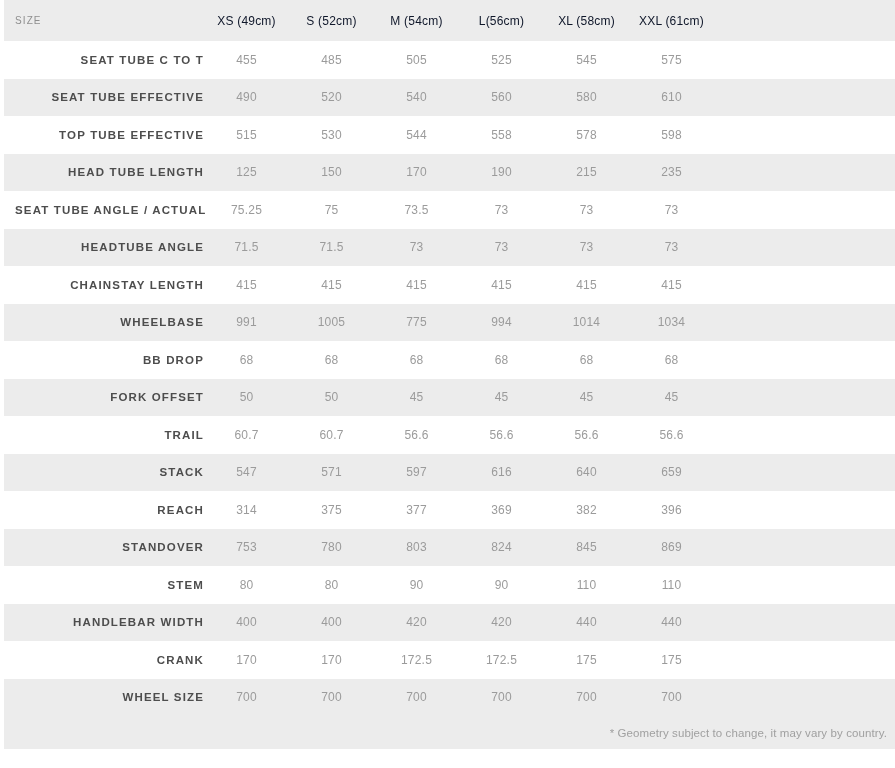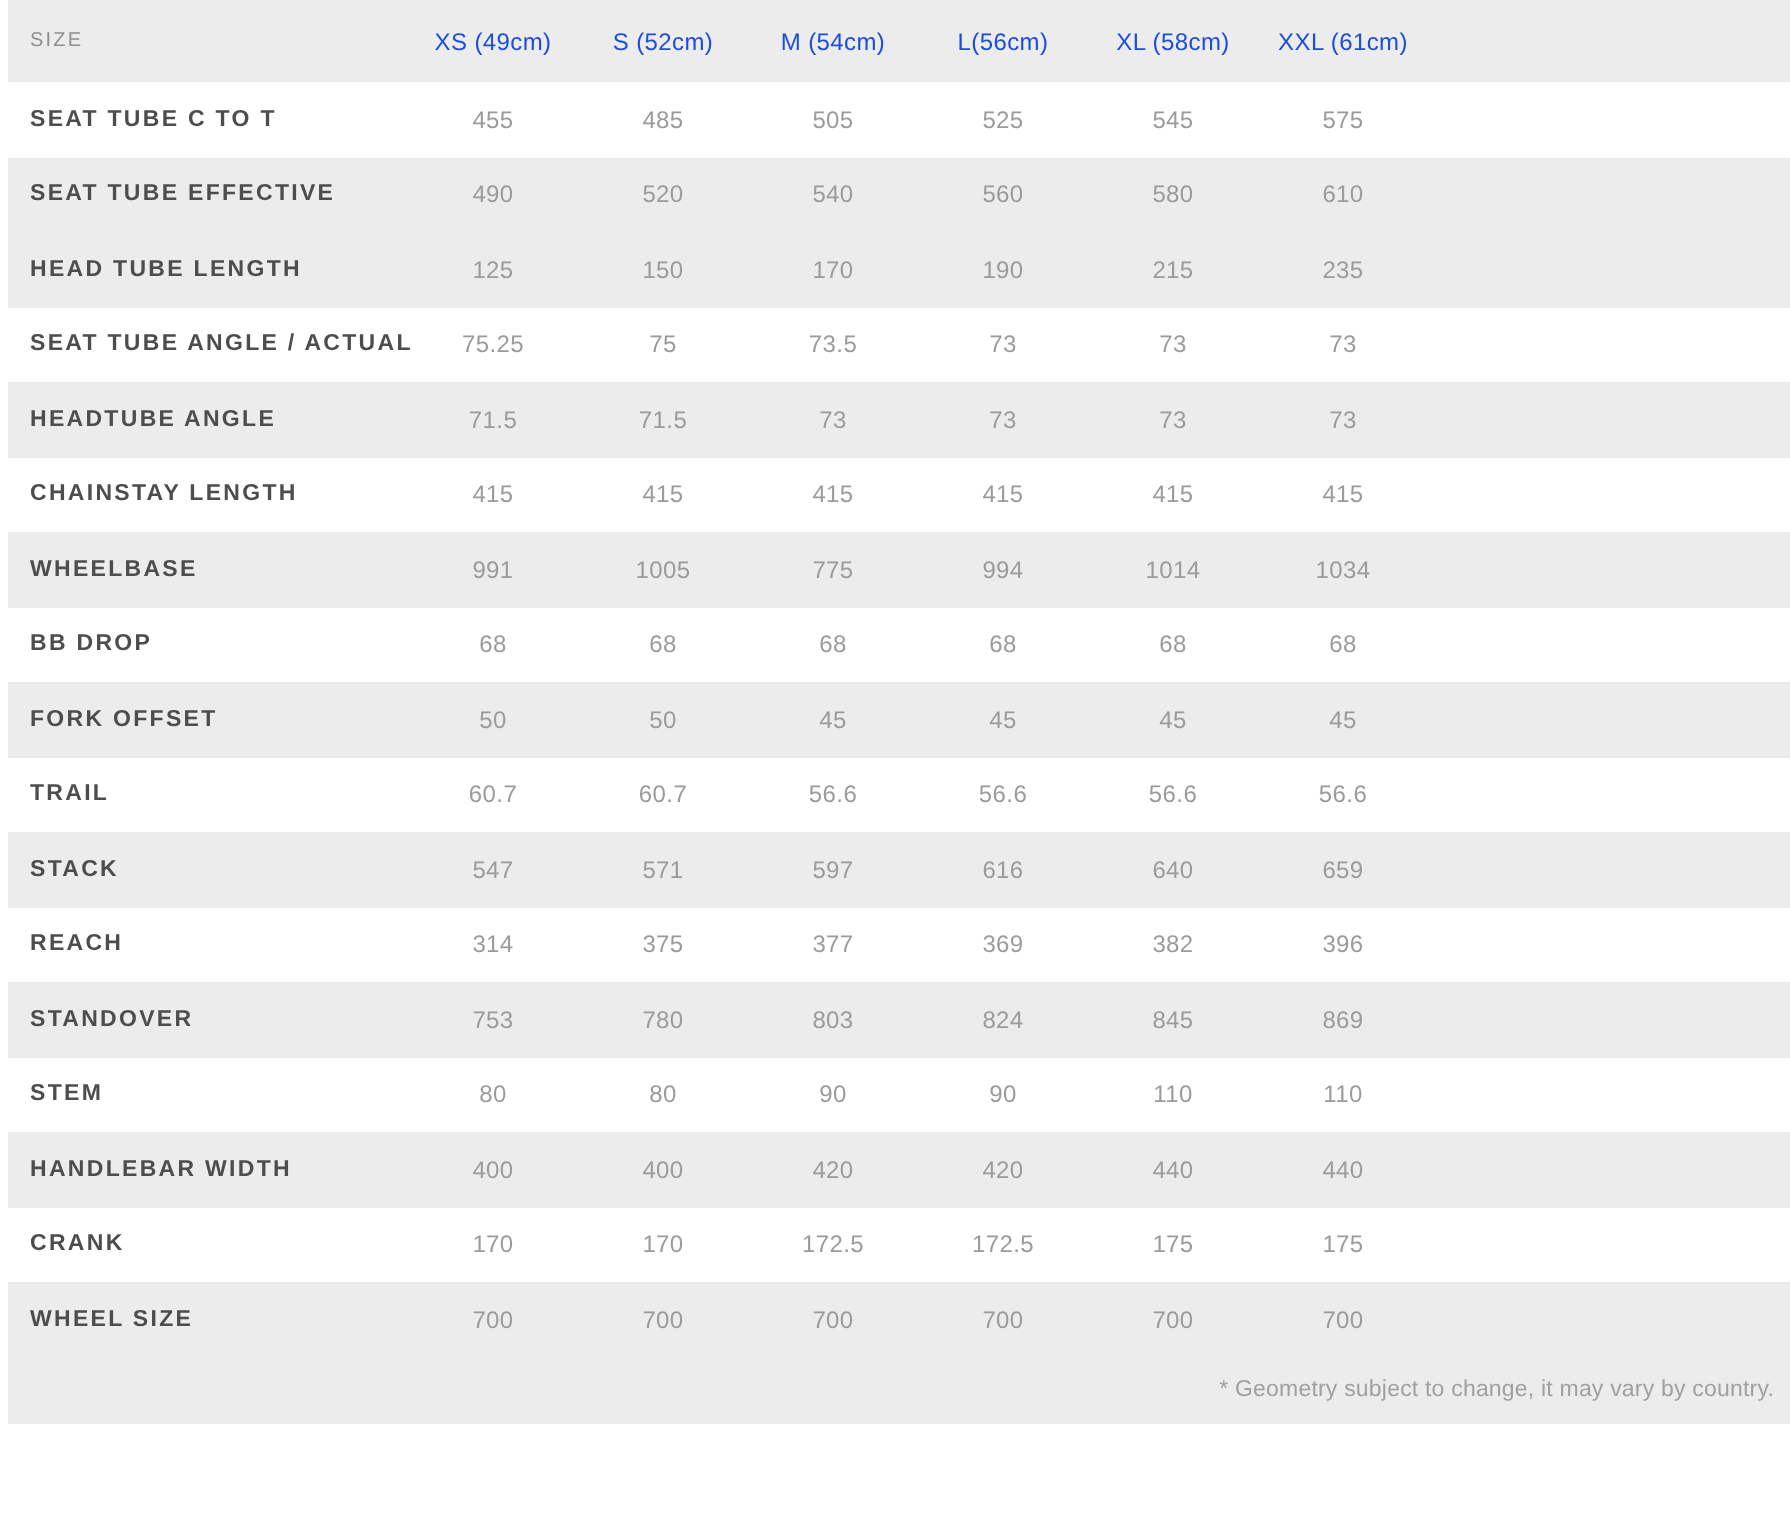--- a/index.html
+++ b/index.html
@@ -51,36 +51,36 @@
     text-align: left;
     padding-left: 11px;
     letter-spacing: 1.1px;
     font-size: 10px;
     color: #8f8f8f;
   }
   thead th.val-head {
     text-align: center;
     font-size: 12px;
     letter-spacing: 0.2px;
-    color: #1d4ed8;
+    color: #0f172a;
   }
   thead th.pad-head { background: transparent; }
 
   
   tbody tr.data-row { height: 37.5px; }
   tbody tr.row-odd  { background: #ffffff; }
   tbody tr.row-even { background: #ececec; }
 
   tbody td {
     padding: 0;
     vertical-align: middle;
     white-space: nowrap;
   }
   tbody td.row-label {
-    text-align: left;
+    text-align: right;
     padding-left: 11px;
     font-size: 11.5px;
     letter-spacing: 1.15px;
     color: #4d4d4d;
     font-weight: bold;
   }
   tbody td.row-value {
     text-align: center;
     font-size: 12px;
     letter-spacing: 0.2px;
@@ -141,20 +141,30 @@
         <tr class="data-row row-even">
           <td class="row-label">SEAT TUBE EFFECTIVE</td>
           <td class="row-value">490</td>
           <td class="row-value">520</td>
           <td class="row-value">540</td>
           <td class="row-value">560</td>
           <td class="row-value">580</td>
           <td class="row-value">610</td>
           <td class="row-pad"></td>
         </tr>
+        <tr class="data-row row-odd">
+          <td class="row-label">TOP TUBE EFFECTIVE</td>
+          <td class="row-value">515</td>
+          <td class="row-value">530</td>
+          <td class="row-value">544</td>
+          <td class="row-value">558</td>
+          <td class="row-value">578</td>
+          <td class="row-value">598</td>
+          <td class="row-pad"></td>
+        </tr>
         <tr class="data-row row-even">
           <td class="row-label">HEAD TUBE LENGTH</td>
           <td class="row-value">125</td>
           <td class="row-value">150</td>
           <td class="row-value">170</td>
           <td class="row-value">190</td>
           <td class="row-value">215</td>
           <td class="row-value">235</td>
           <td class="row-pad"></td>
         </tr>

